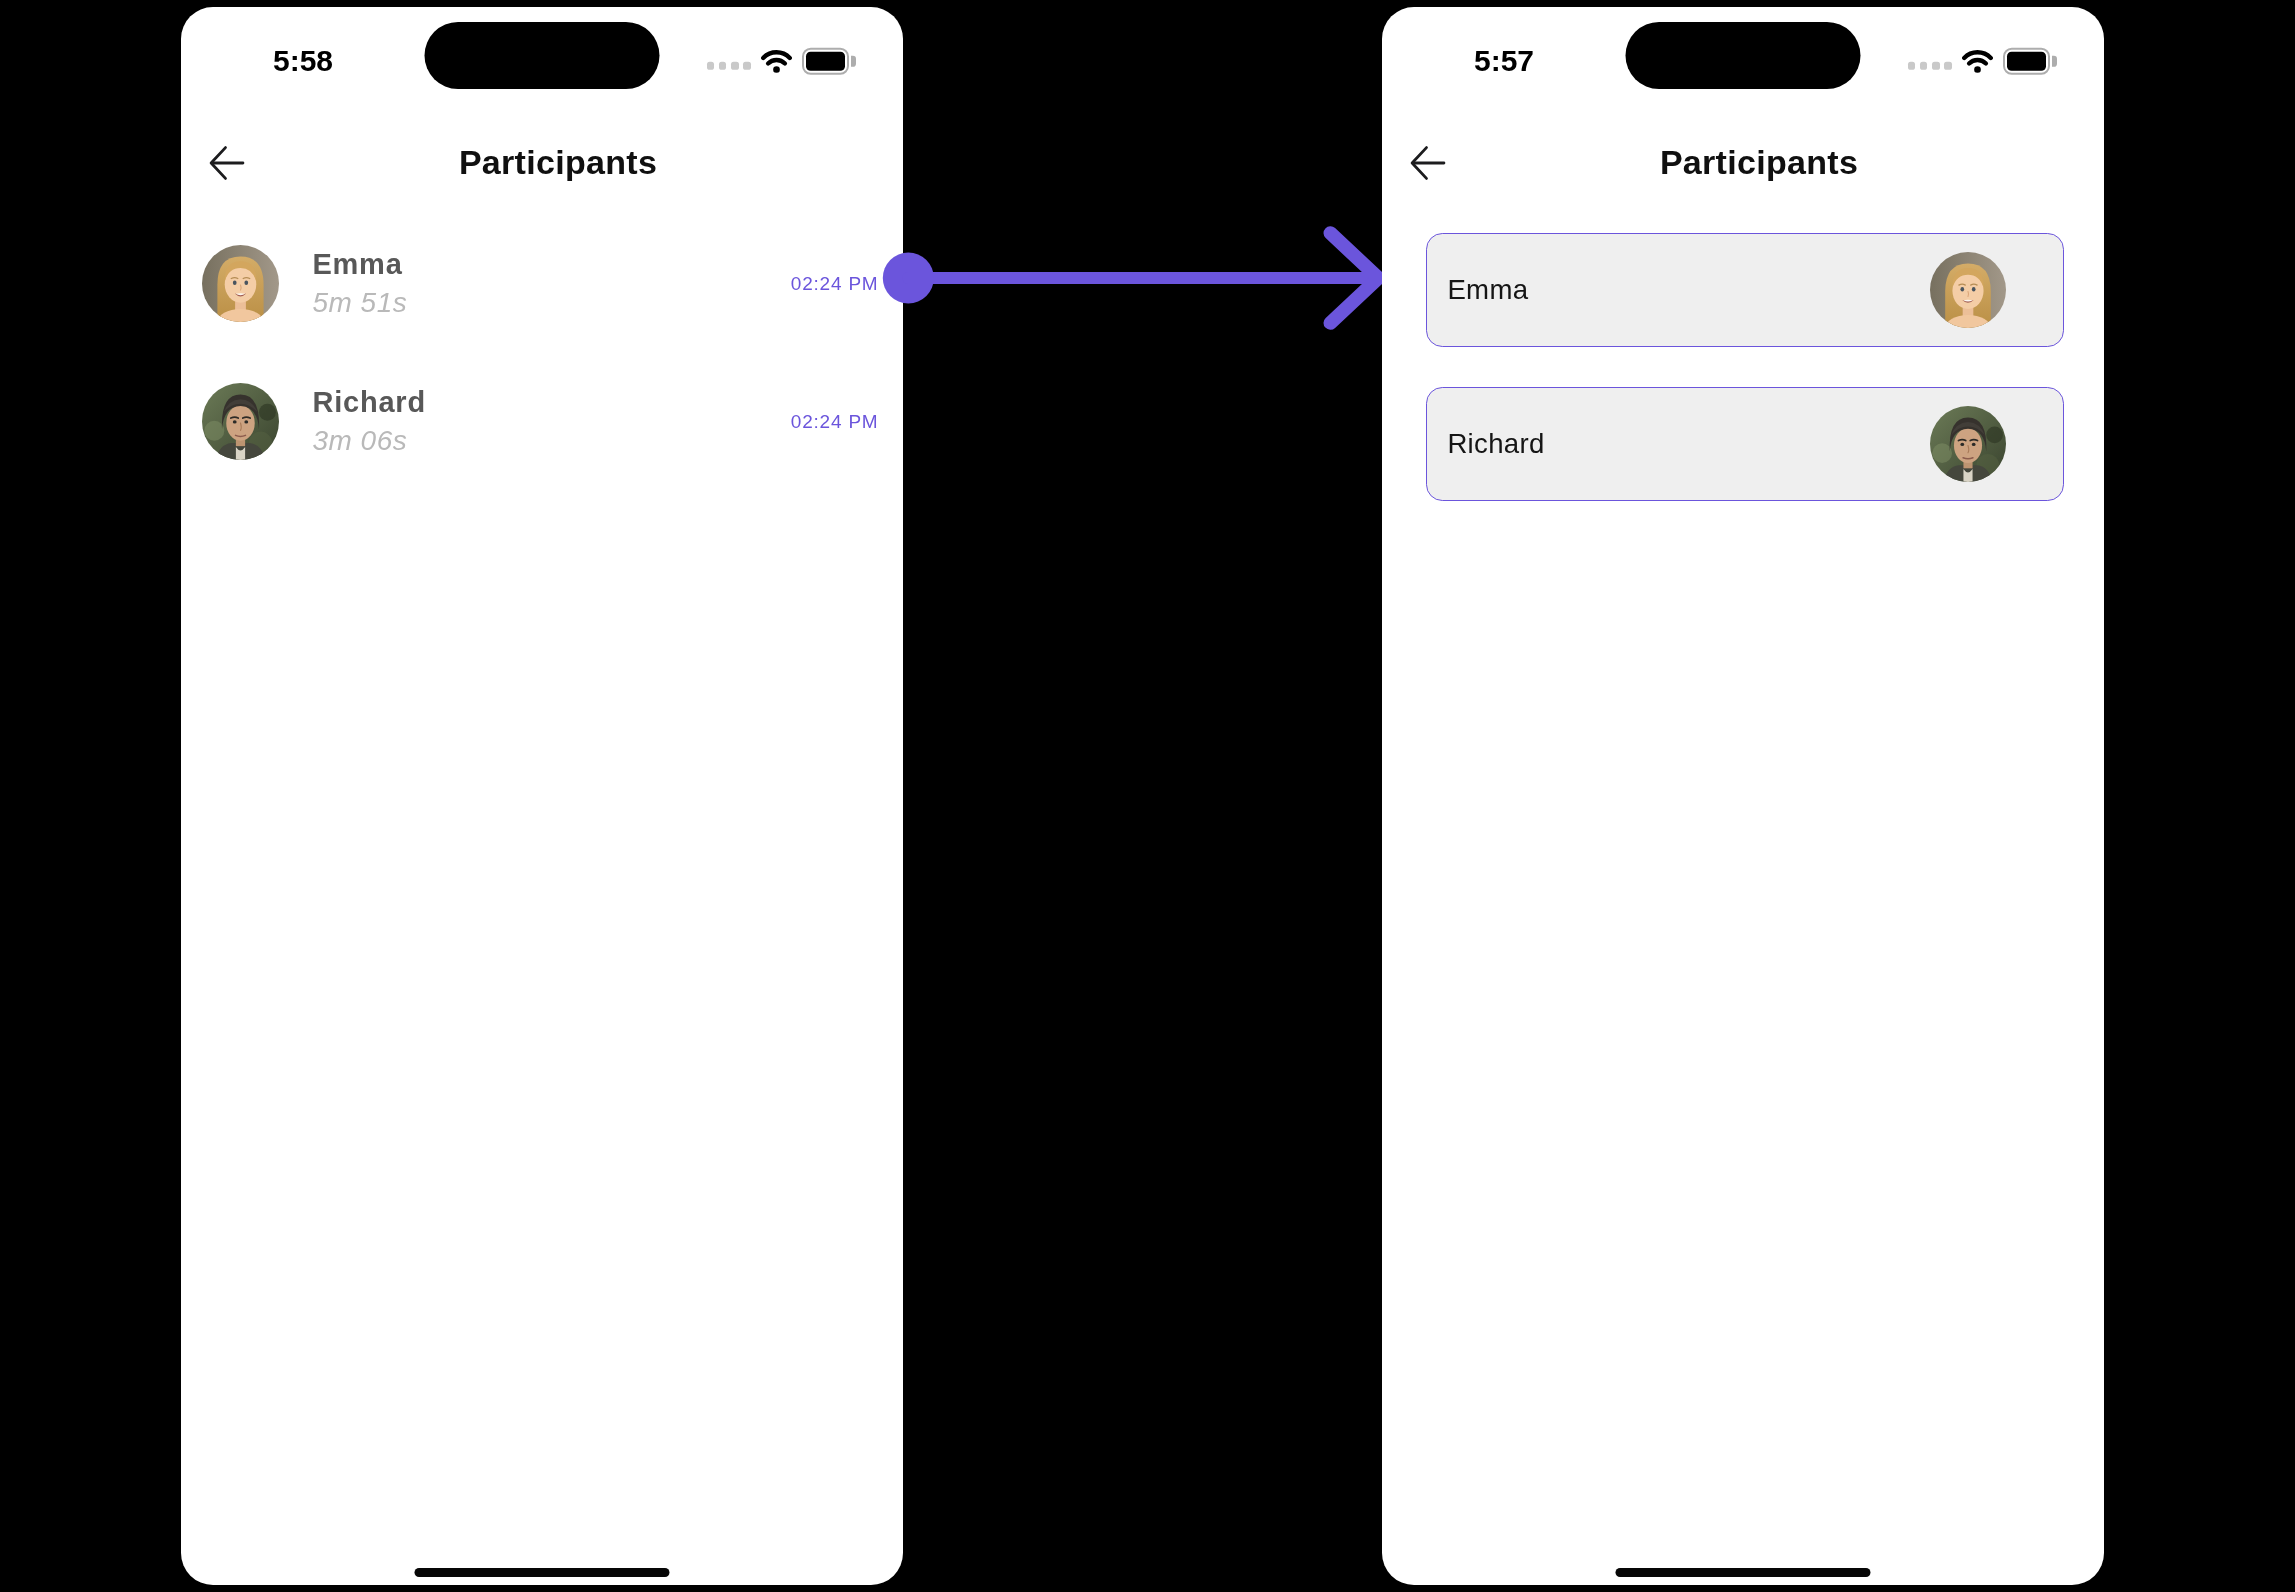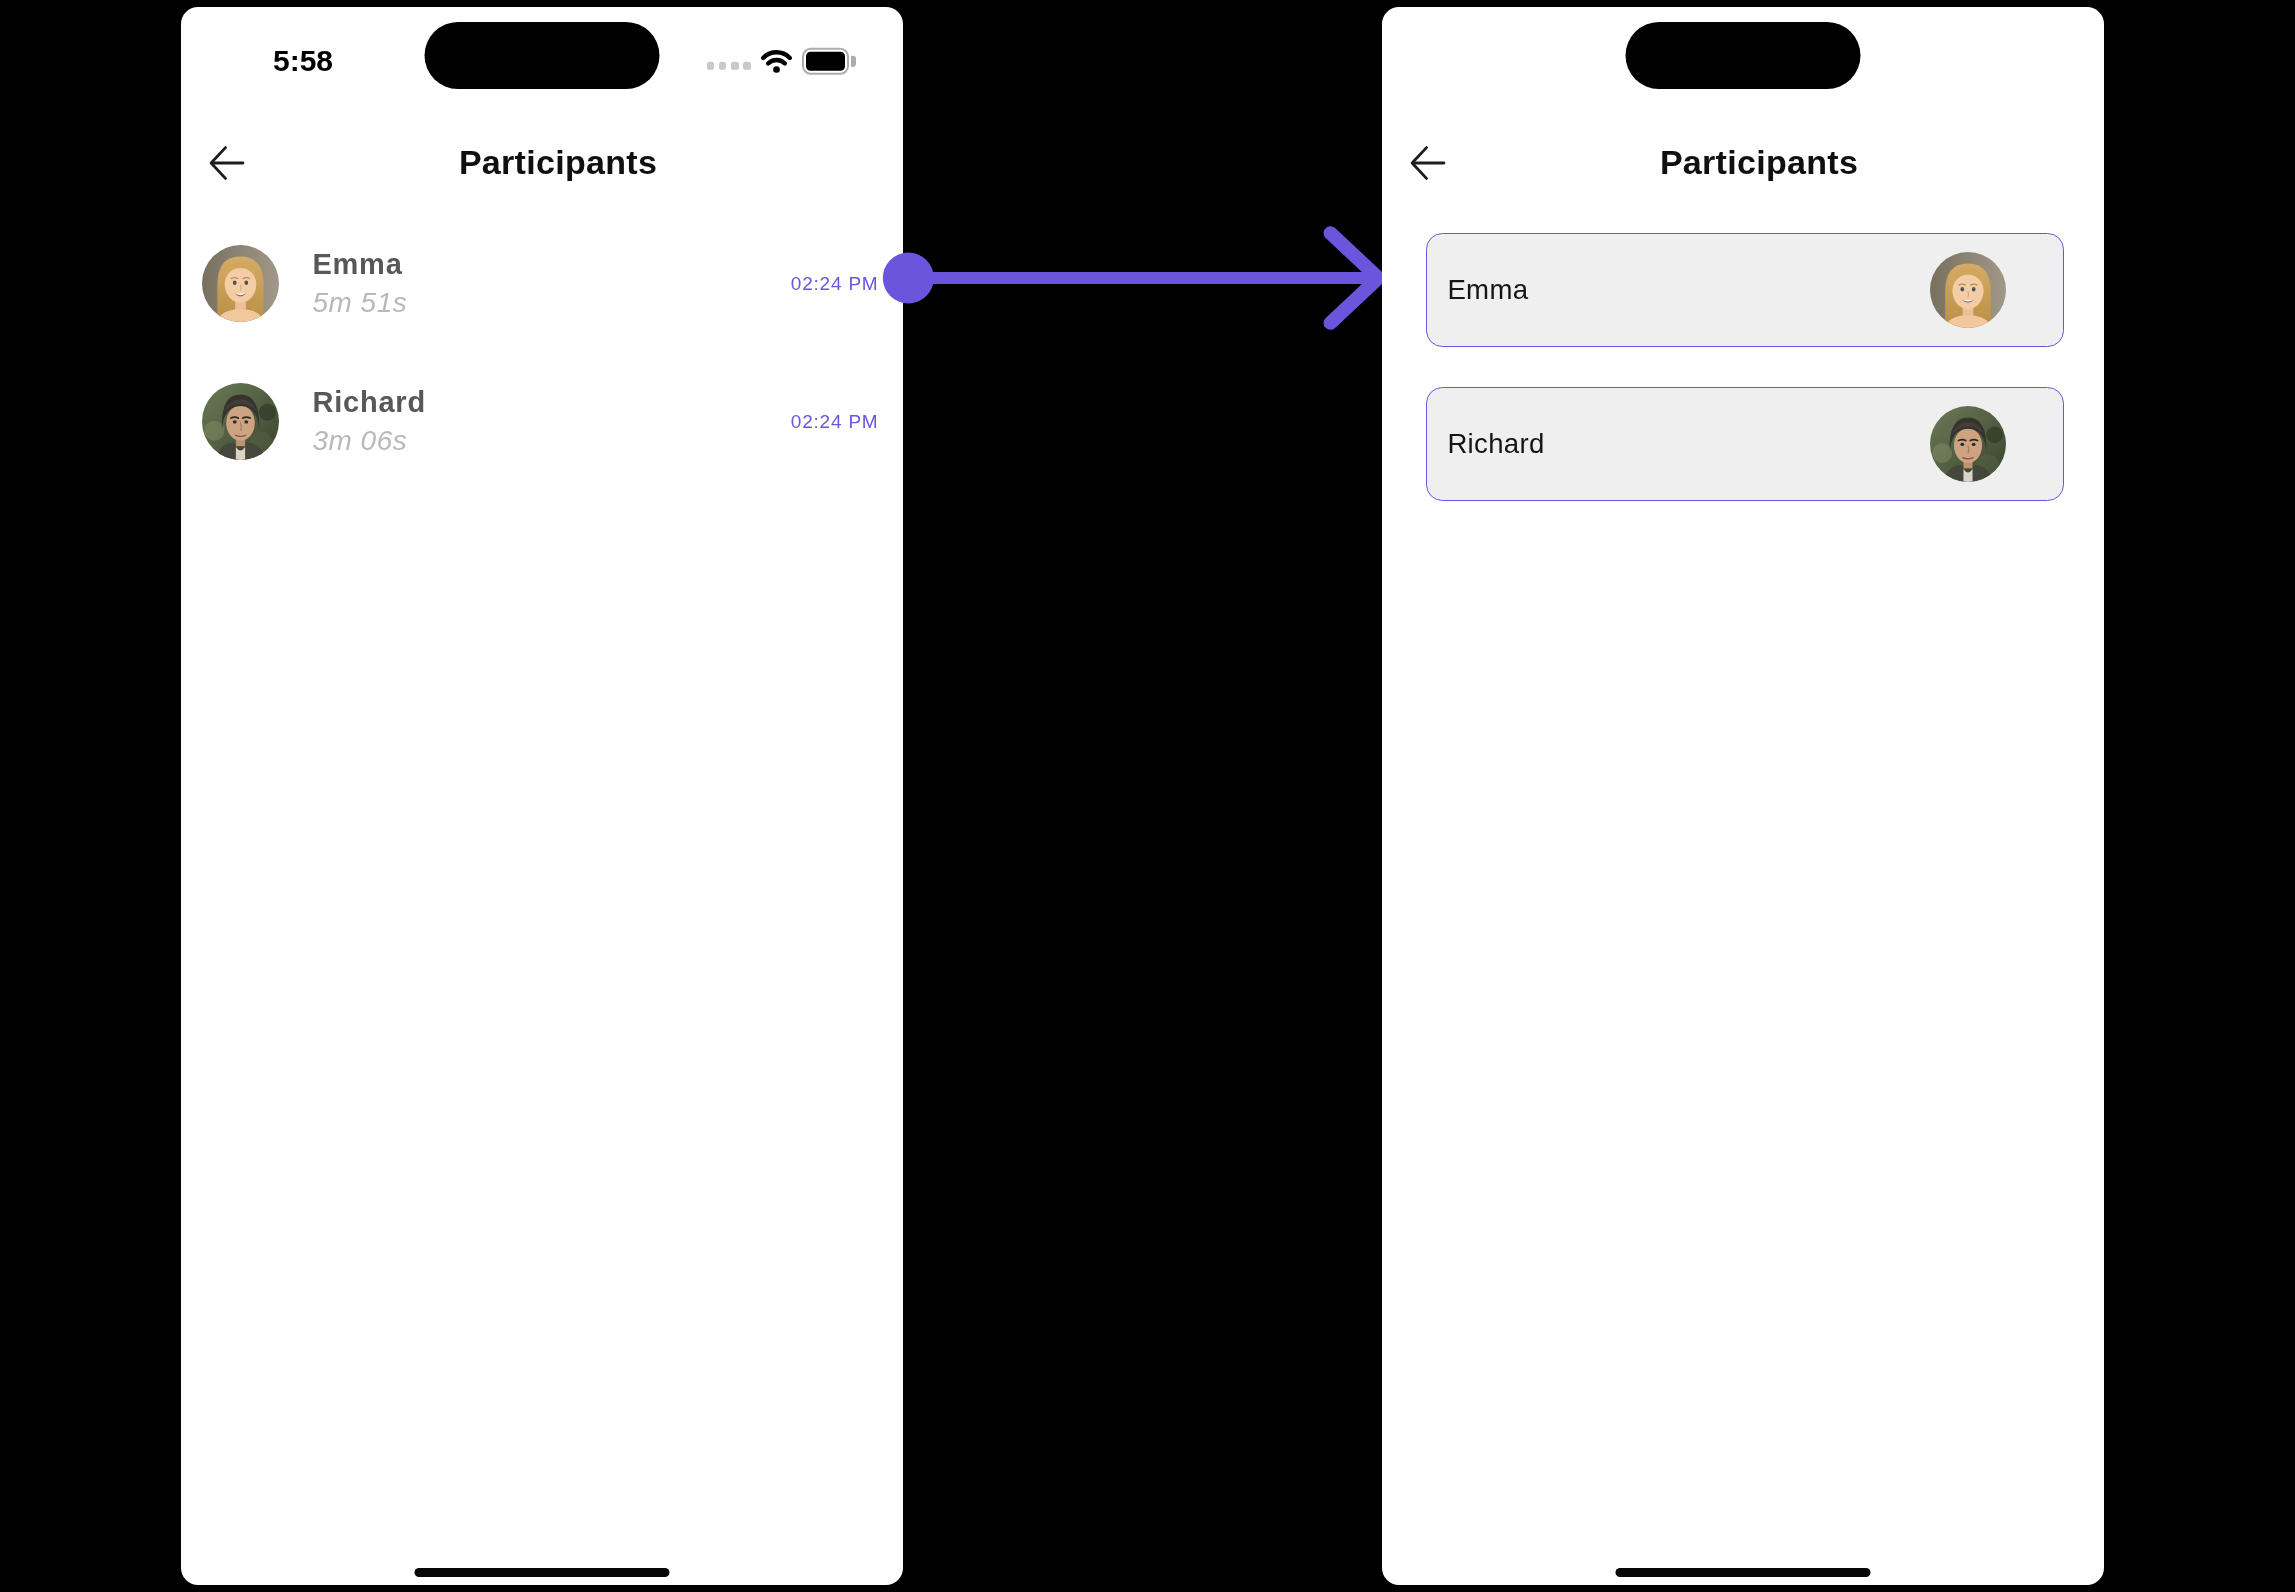--- a/index.html
+++ b/index.html
@@ -2,21 +2,21 @@
 <html style="font-size:8.2px"><head>
 <meta charset="utf-8">
 <style>
   * { margin:0; padding:0; box-sizing:border-box; }
   html,body { background:#000; }
   body { width:2295px; height:1593px; font-family:"Liberation Sans","DejaVu Sans",sans-serif; }
   .canvas { position:relative; width:2295px; height:1593px; background:#000; overflow:hidden; }
 
   
   .phone { position:absolute; top:7.1px; width:722px; height:1578px; background:#fff;
-           border-radius:17px; overflow:hidden; }
+           border-radius:32px; overflow:hidden; }
   .phone-left  { left:181px; }
   .phone-right { left:1382px; }
 
   .island { position:absolute; top:15.3px; left:50%; transform:translateX(-50%);
             width:235px; height:67px; background:#000; border-radius:37px; }
 
   
   .statusbar { position:absolute; top:26.5px; left:0; right:0; height:55px; }
   .st-time { position:absolute; left:0; top:50%; transform:translateY(-50%);
              width:244px; text-align:center; font-size:30px; font-weight:700; color:#000; }
@@ -191,20 +191,42 @@
 
   <svg class="annot-arrow" viewBox="0 0 1060 250">
     <circle cx="79" cy="125" r="50" fill="#6B55DC"></circle>
     <path d="M79 125 H 986" stroke="#6B55DC" stroke-width="24" stroke-linecap="round" fill="none"></path>
     <path d="M906 37 L1000 125 L906 213" stroke="#6B55DC" stroke-width="27" fill="none" stroke-linecap="round" stroke-linejoin="round"></path>
   </svg>
 
   <section class="phone phone-right">
     <div class="island"></div>
 
+    <div class="statusbar">
+      <span class="st-time">5:57</span>
+      <div class="st-icons">
+        <span class="dots">
+          <span class="dot"></span>
+            <span class="dot"></span>
+            <span class="dot"></span>
+            <span class="dot"></span>
+        </span>
+        <svg class="wifi-svg" viewBox="0 0 60 46">
+          <path d="M4 16 A 36 36 0 0 1 56 16" stroke="#000" stroke-width="8.5" fill="none" stroke-linecap="round"></path>
+          <path d="M13.5 27 A 23 23 0 0 1 46.5 27" stroke="#000" stroke-width="8.5" fill="none" stroke-linecap="round"></path>
+          <circle cx="30" cy="39" r="6.5" fill="#000"></circle>
+        </svg>
+        <span class="battery">
+          <span class="bat-body">
+              <span class="bat-fill"></span>
+            </span>
+            <span class="bat-nub"></span>
+        </span>
+      </div>
+    </div>
 
     <div class="header">
       <button class="back">
         <svg viewBox="0 0 76 70">
           <path d="M70 35 H10" stroke="#1c1c1e" stroke-width="5.5" stroke-linecap="round" fill="none"></path>
           <path d="M36 5 L8 35 L36 65" stroke="#1c1c1e" stroke-width="5.5" fill="none" stroke-linecap="round" stroke-linejoin="round"></path>
         </svg>
       </button>
       <h1 class="title">Participants</h1>
     </div>

